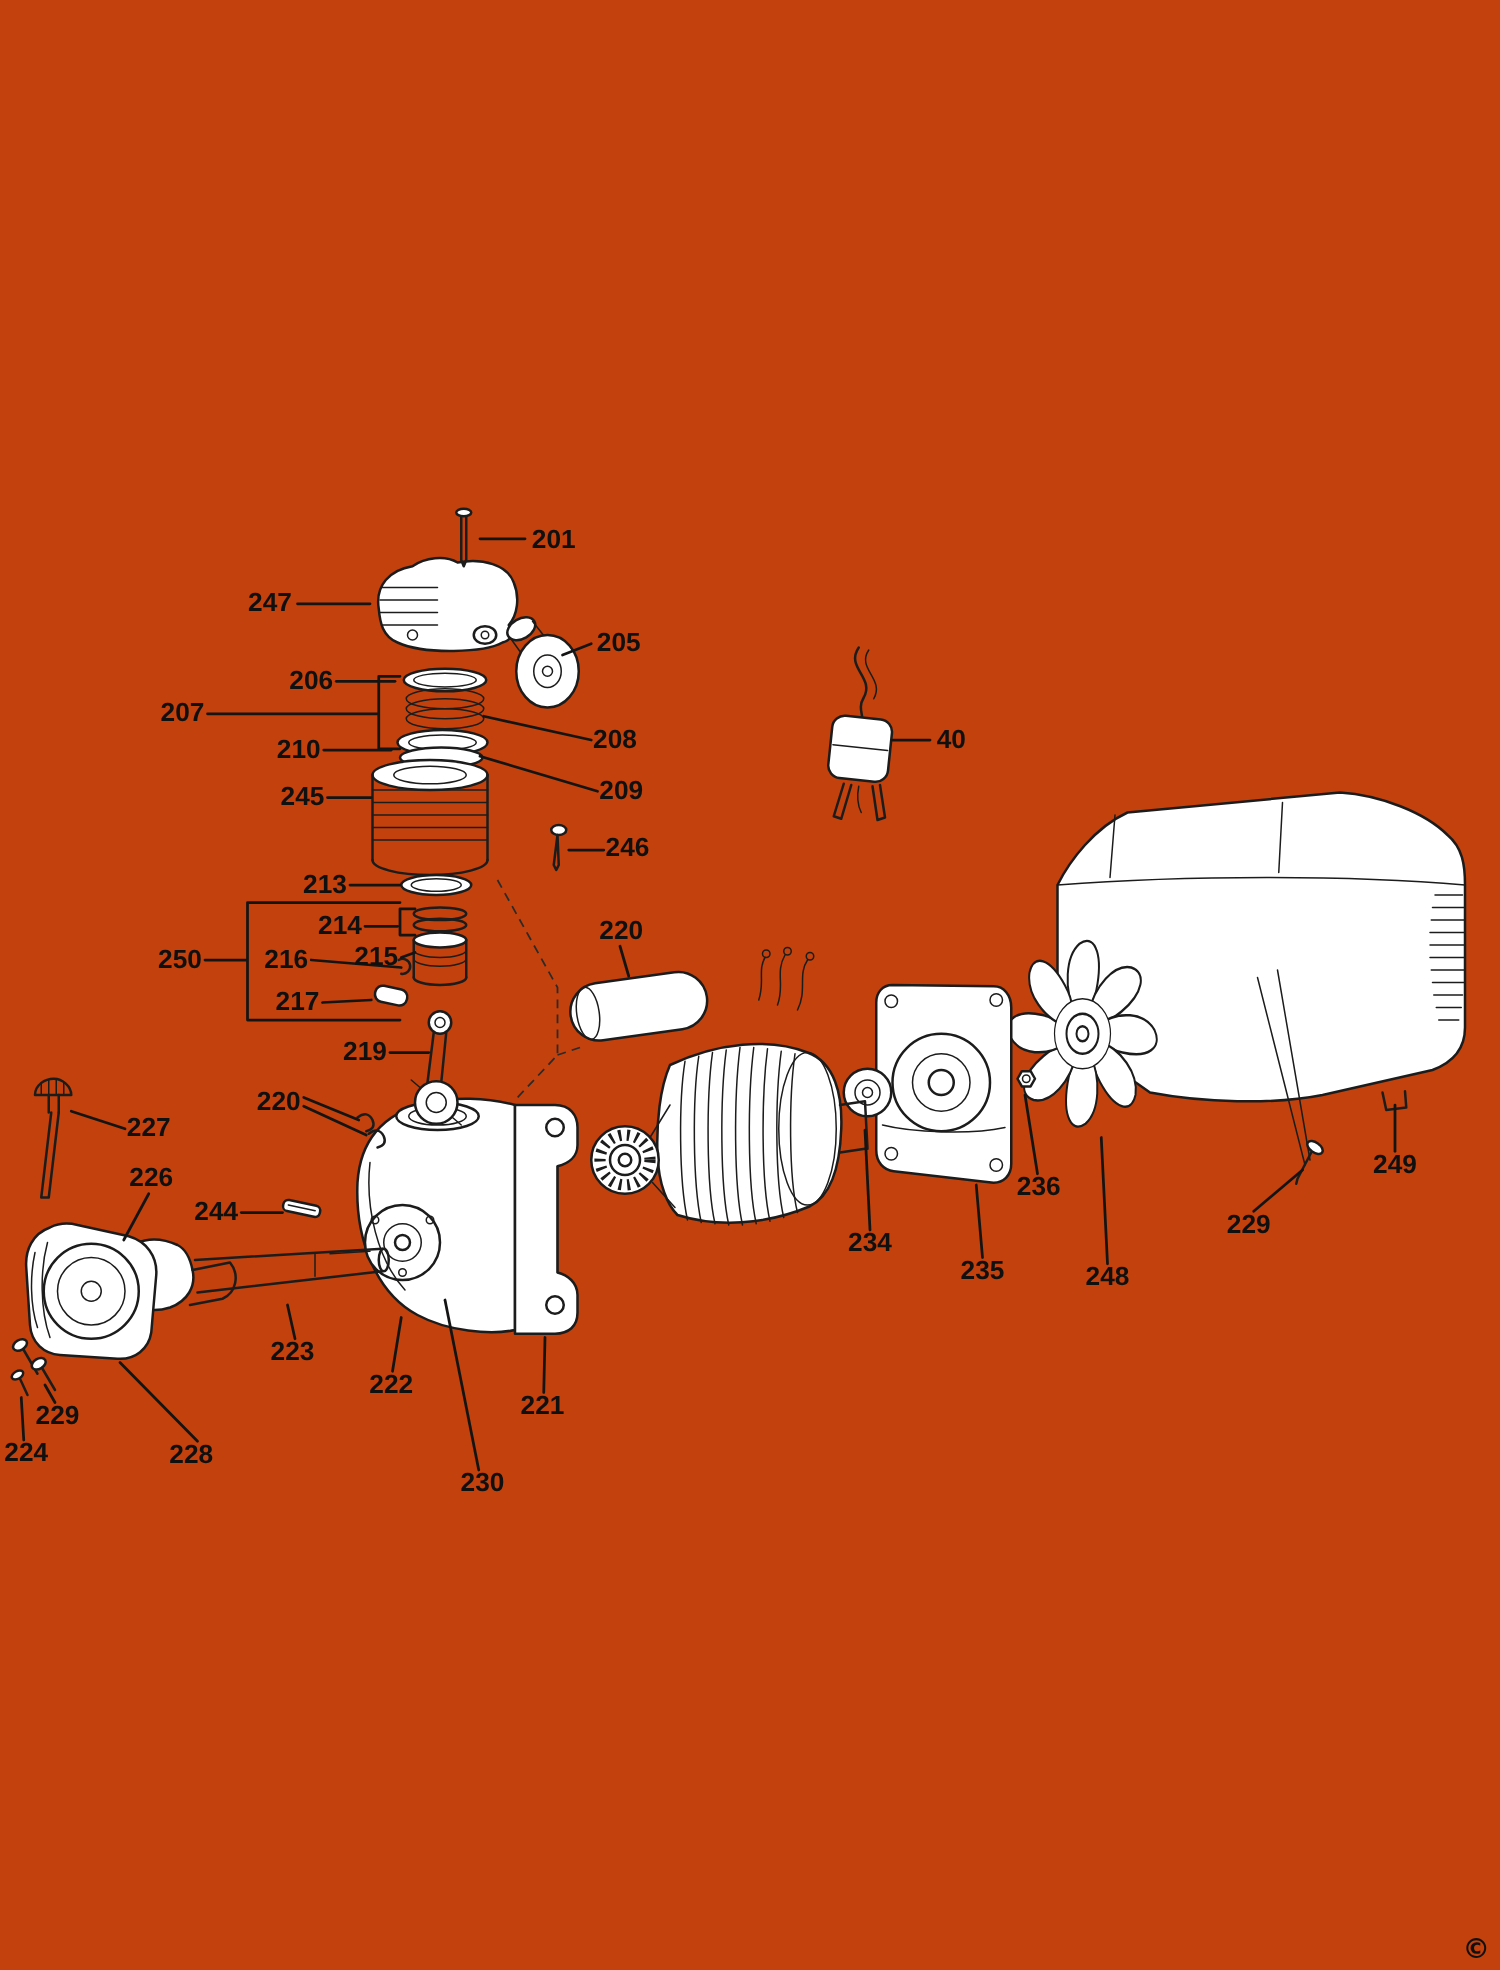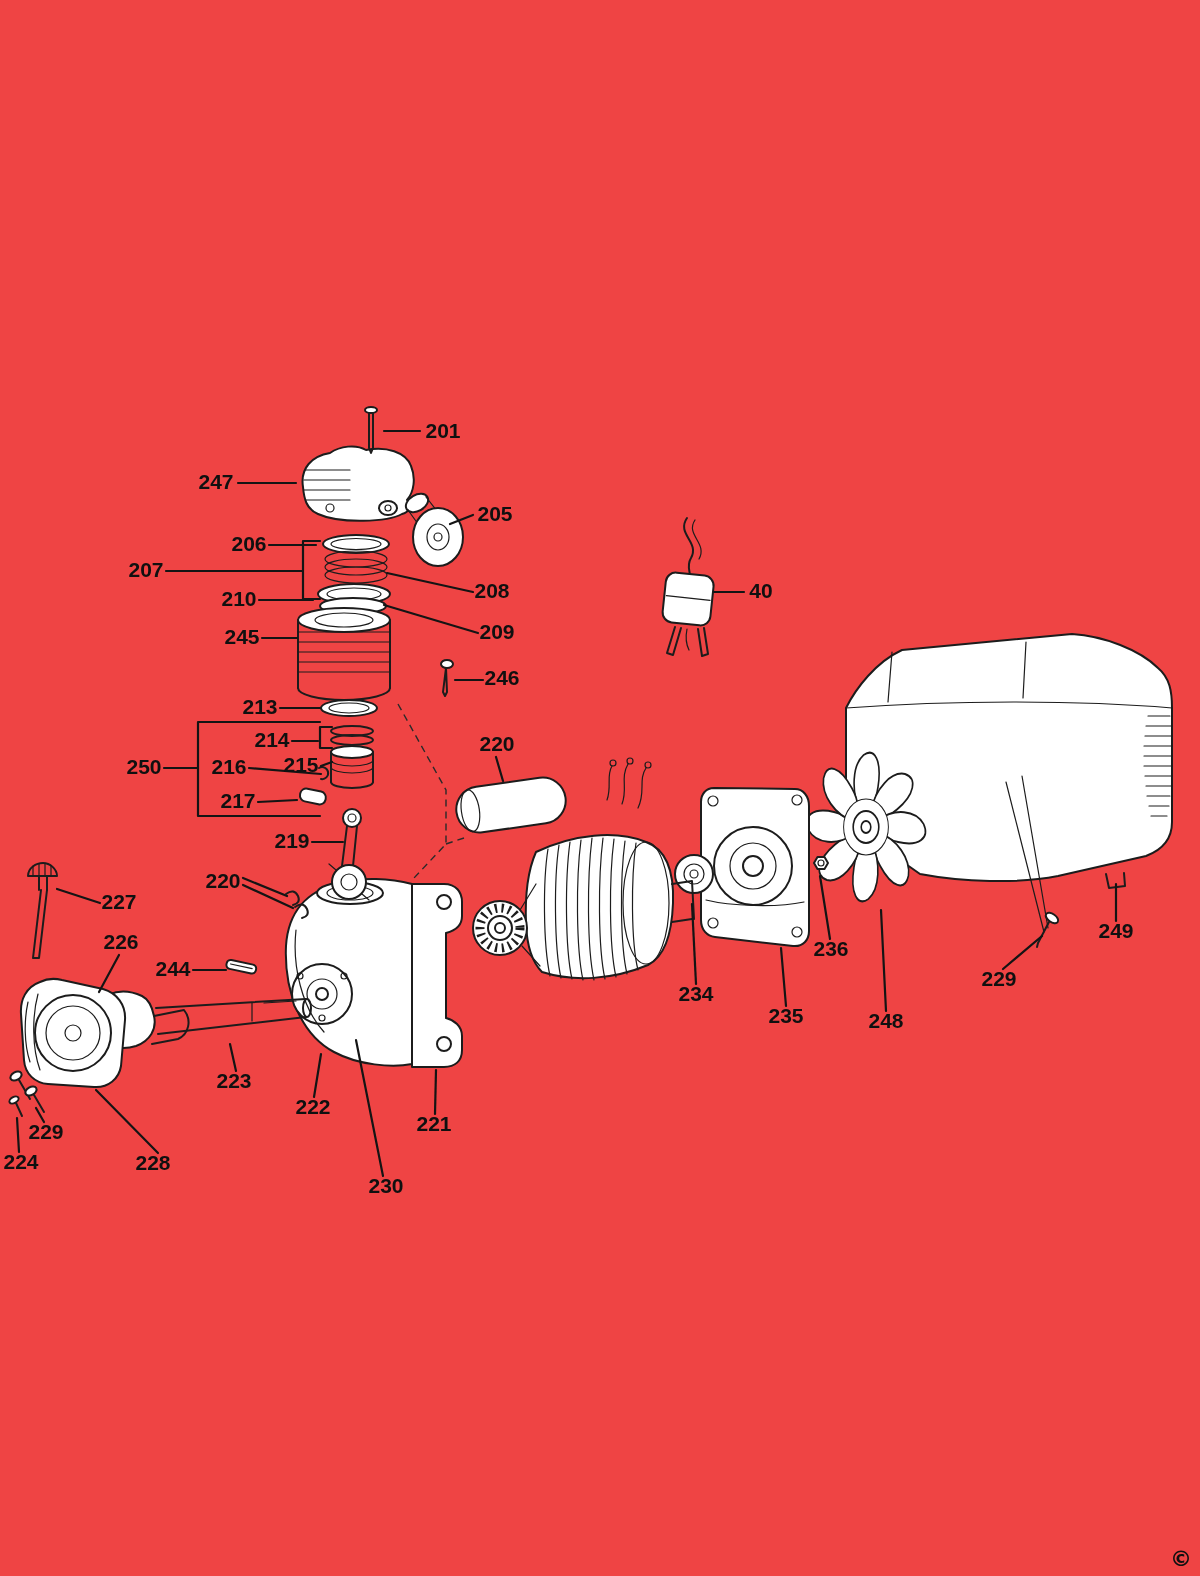--- a/index.html
+++ b/index.html
@@ -1,16 +1,16 @@
 <!DOCTYPE html>
 <html><head>
 <meta charset="utf-8">
 <style>
   html,body{margin:0;padding:0;background:#fff;}
-  .canvas{position:relative;width:1200px;height:1576px;background:#ef4444;overflow:hidden;}
+  .canvas{position:relative;width:1200px;height:1576px;background:#c2410c;overflow:hidden;}
   svg{display:block;}
   .ln{fill:none;stroke:#1c1c1c;stroke-width:2;stroke-linecap:round;stroke-linejoin:round;}
   .thin{stroke-width:1.2;}
   .fw{fill:#ffffff;}
   .lead{fill:none;stroke:#141414;stroke-width:2.2;stroke-linecap:round;stroke-linejoin:round;}
   .dash{fill:none;stroke:#2a2a2a;stroke-width:1.4;stroke-dasharray:7 5;}
   .tick{fill:none;stroke:#1c1c1c;stroke-width:9;stroke-dasharray:2.2 4.6;}
   text.lbl{font:bold 21px "Liberation Sans",sans-serif;fill:#101010;text-anchor:middle;}
   text.cr{font:bold 22px "DejaVu Sans",sans-serif;fill:#101010;text-anchor:middle;}
 </style>

